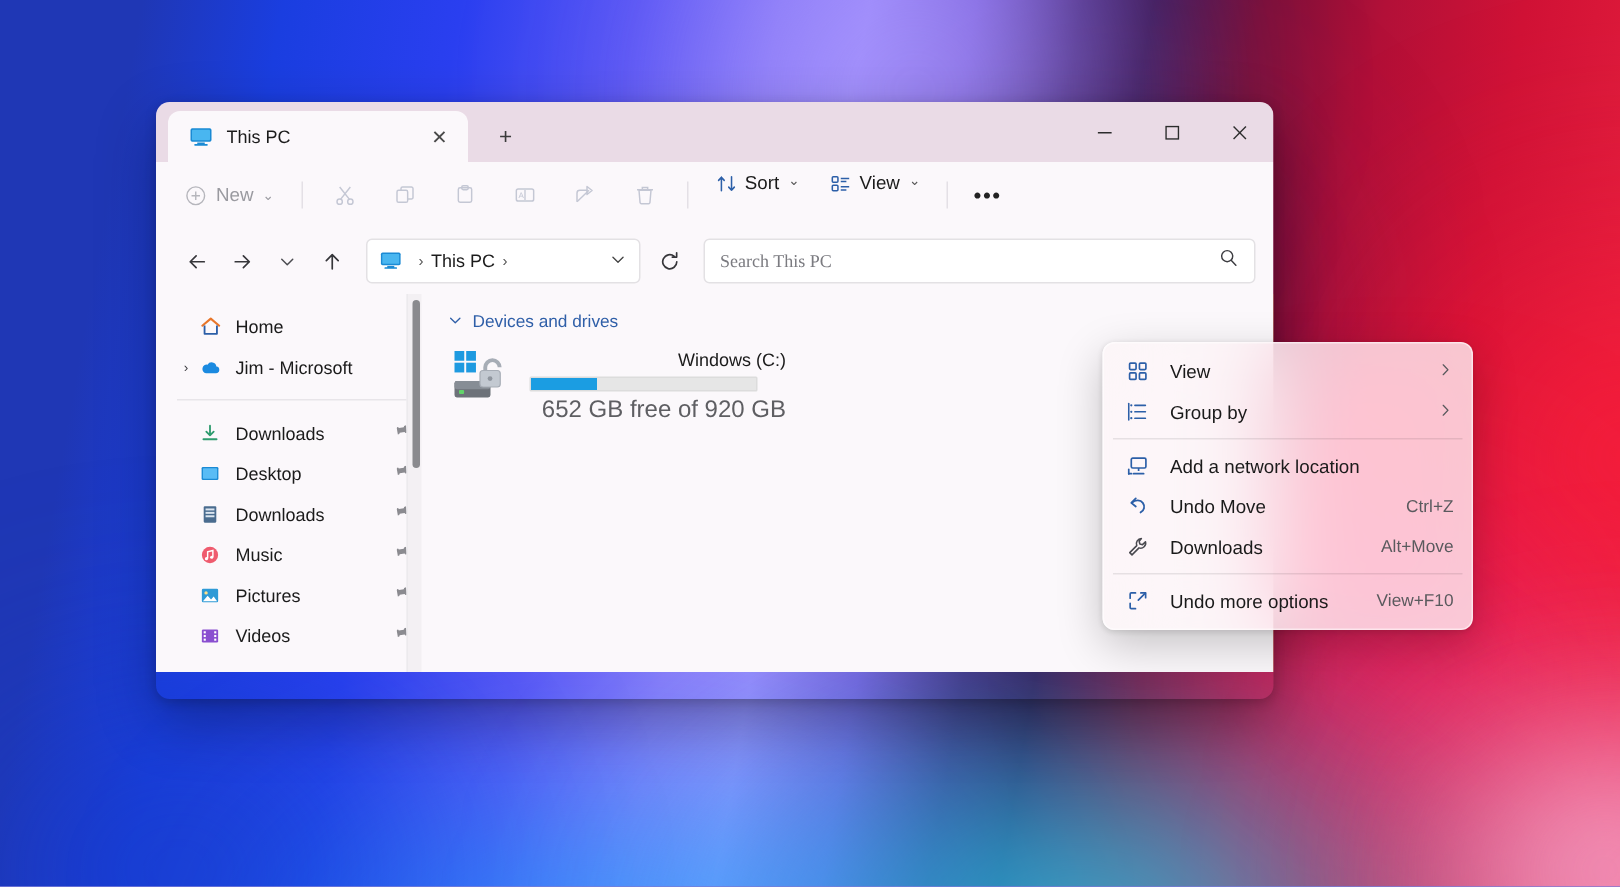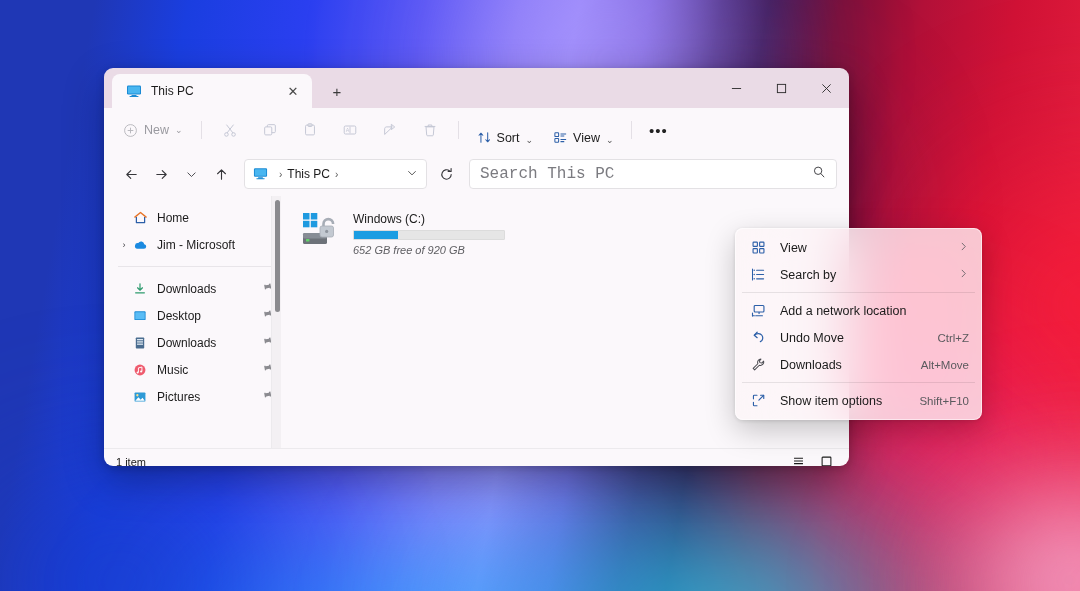--- a/index.html
+++ b/index.html
@@ -138,21 +138,21 @@
     display: flex; align-items: center; justify-content: center;
     border-radius: 4px;
     color: #c4c7d4;
   }
   .cmd-sep {
     width: 1px; height: 18px;
     background: #e4e0e6;
     margin: 0 7px;
   }
   .cmd-text-btn {
-    display: flex; align-items: flex-end; gap: 5px;
+    display: flex; align-items: flex-start; gap: 5px;
     height: 30px; padding: 0 9px;
     border-radius: 4px;
     color: #1b1b1b; font-size: 12.5px;
   }
   .cmd-text-btn .chev { color: #555; font-size: 9px; margin-left: 1px; }
   .cmd-more {
     width: 34px; height: 30px;
     display: flex; align-items: center; justify-content: center;
     color: #222; font-size: 15px; letter-spacing: 1px;
     border-radius: 4px;
@@ -195,22 +195,22 @@
     flex: 1; height: 30px;
     margin-left: 8px;
     background: #fff;
     border: 1px solid #e3e1e4;
     border-radius: 4px;
     display: flex; align-items: center;
     padding: 0 10px;
   }
   .searchbox input {
     flex: 1; border: none; outline: none;
-    font-size: 16px; color: #5c5c60;
-    font-family: Liberation Mono, monospace;
+    font-size: 12px; color: #5c5c60;
+    font-family: Liberation Serif, serif;
     background: transparent;
   }
   .searchbox input::placeholder { color: #7b7b80; }
 
   
   .body {
     display: flex;
     height: 252px;
     background: #a16207;
   }
@@ -281,36 +281,36 @@
     display: flex;
     padding: 2px 4px;
     border-radius: 4px;
     width: 230px;
   }
   .drive-icon {
     width: 46px; height: 40px;
     flex: 0 0 46px;
     margin-right: 5px; margin-top: 2px;
   }
-  .drive-info { flex: 1; padding-top: 2px; }
+  .drive-info { flex: 1; padding-top: 2px; text-align: right; }
   .drive-name { font-size: 12px; color: #1b1b1b; margin-bottom: 4px; }
   .drive-bar {
     width: 152px; height: 10px;
     background: #e6e6e6;
     border: 1px solid #dcdcdc;
     border-radius: 1px;
     overflow: hidden;
   }
   .drive-bar-fill {
     height: 100%;
     background: #1b9de2;
   }
   .drive-sub {
     margin-top: 4px;
-    font-size: 11px; color: #5e5e62; font-style: italic;
+    font-size: 16px; color: #5e5e62;
   }
 
   
   .statusbar {
     height: 26px;
     background: #fbf8fb;
     border-top: 1px solid #eceaed;
     display: flex; align-items: center;
     padding: 0 12px;
     font-size: 11px; color: #1b1b1b;
@@ -655,27 +655,55 @@
             </svg>
           </span>
           <span class="nav-label">Pictures</span>
           <span class="nav-pin">
             <svg viewBox="0 0 16 16" width="11" height="11">
                 <path d="M6 1.8l5.2 5.2-1.4 1.4-1.2-.5-3.4 3.4.4 1.3-1 1-5-5 1-1 1.3.4 3.4-3.4-.5-1.2z" fill="#8b8b90"></path>
               </svg>
           </span>
         </div>
 
+        <div class="nav-item">
+          <span class="nav-expander"></span>
+          <span class="nav-icon">
+            <svg viewBox="0 0 16 16" width="14" height="14">
+              <rect x="1.8" y="3" width="12.4" height="10" rx="1" fill="#8a4fd0"></rect>
+              <rect x="3.2" y="4.4" width="1.6" height="1.6" fill="#fff"></rect>
+              <rect x="3.2" y="7.2" width="1.6" height="1.6" fill="#fff"></rect>
+              <rect x="3.2" y="10" width="1.6" height="1.6" fill="#fff"></rect>
+              <rect x="11.2" y="4.4" width="1.6" height="1.6" fill="#fff"></rect>
+              <rect x="11.2" y="7.2" width="1.6" height="1.6" fill="#fff"></rect>
+              <rect x="11.2" y="10" width="1.6" height="1.6" fill="#fff"></rect>
+            </svg>
+          </span>
+          <span class="nav-label">Videos</span>
+          <span class="nav-pin">
+            <svg viewBox="0 0 16 16" width="11" height="11">
+                <path d="M6 1.8l5.2 5.2-1.4 1.4-1.2-.5-3.4 3.4.4 1.3-1 1-5-5 1-1 1.3.4 3.4-3.4-.5-1.2z" fill="#8b8b90"></path>
+              </svg>
+          </span>
+        </div>
 
         <div class="sb-track">
           <div class="sb-thumb"></div>
         </div>
       </div>
 
       <div class="content">
+        <div class="group-header">
+          <span class="group-chev">
+            <svg viewBox="0 0 16 16" width="11" height="11">
+              <path d="M3.5 6l4.5 4.5L12.5 6" fill="none" stroke="#2f5fa8" stroke-width="1.3" stroke-linecap="round" stroke-linejoin="round"></path>
+            </svg>
+          </span>
+          <span>Devices and drives</span>
+        </div>
 
         <div class="drive-item">
           <span class="drive-icon">
             <svg viewBox="0 0 46 40" width="46" height="40">
 
               <rect x="1" y="1" width="6.5" height="6.5" fill="#1e9ae0"></rect>
               <rect x="8.8" y="1" width="6.5" height="6.5" fill="#1e9ae0"></rect>
               <rect x="1" y="8.8" width="6.5" height="6.5" fill="#1e9ae0"></rect>
               <rect x="8.8" y="8.8" width="6.5" height="6.5" fill="#1e9ae0"></rect>
 
@@ -693,37 +721,20 @@
             <div class="drive-name">Windows  (C:)</div>
             <div class="drive-bar">
               <div class="drive-bar-fill" id="driveFill" style="width: 29%; background: rgb(27, 157, 226);"></div>
             </div>
             <div class="drive-sub">652 GB free of 920 GB</div>
           </div>
         </div>
       </div>
     </div>
 
-    <div class="statusbar">
-      <span>1 item</span>
-      <div class="status-views">
-        <div class="view-btn">
-          <svg viewBox="0 0 16 16" width="13" height="13">
-            <line x1="2.5" y1="4" x2="13.5" y2="4" stroke="#1b1b1b" stroke-width="1.3"></line>
-            <line x1="2.5" y1="7.3" x2="13.5" y2="7.3" stroke="#1b1b1b" stroke-width="1.3"></line>
-            <line x1="2.5" y1="10.6" x2="13.5" y2="10.6" stroke="#1b1b1b" stroke-width="1.3"></line>
-          </svg>
-        </div>
-        <div class="view-btn">
-          <svg viewBox="0 0 16 16" width="13" height="13">
-            <rect x="2.6" y="2.6" width="10.8" height="10.8" rx="0.8" fill="none" stroke="#1b1b1b" stroke-width="1.3"></rect>
-          </svg>
-        </div>
-      </div>
-    </div>
   </div>
 
   <div id="ctxmenu">
 
     <div class="ctx-item">
       <span class="ctx-icon">
         <svg viewBox="0 0 16 16" width="15" height="15">
           <rect x="2.2" y="2.2" width="4.6" height="4.6" rx="0.7" fill="none" stroke="#2c5fa8" stroke-width="1.2"></rect>
           <rect x="9.2" y="2.2" width="4.6" height="4.6" rx="0.7" fill="none" stroke="#2c5fa8" stroke-width="1.2"></rect>
           <rect x="2.2" y="9.2" width="4.6" height="4.6" rx="0.7" fill="none" stroke="#2c5fa8" stroke-width="1.2"></rect>
@@ -742,21 +753,21 @@
     <div class="ctx-item">
       <span class="ctx-icon">
         <svg viewBox="0 0 16 16" width="15" height="15">
           <path d="M3.4 3.4h0.01M3.4 8h0.01M3.4 12.6h0.01" stroke="#2c5fa8" stroke-width="1.6" stroke-linecap="round"></path>
           <line x1="6" y1="3.4" x2="13.4" y2="3.4" stroke="#2c5fa8" stroke-width="1.2" stroke-linecap="round"></line>
           <line x1="6" y1="8" x2="13.4" y2="8" stroke="#2c5fa8" stroke-width="1.2" stroke-linecap="round"></line>
           <line x1="6" y1="12.6" x2="13.4" y2="12.6" stroke="#2c5fa8" stroke-width="1.2" stroke-linecap="round"></line>
           <path d="M1.6 2.2v11.6" fill="none" stroke="#2c5fa8" stroke-width="1.1" stroke-linecap="round"></path>
         </svg>
       </span>
-      <span class="ctx-label">Search by</span>
+      <span class="ctx-label">Group by</span>
       <span class="ctx-sub">
         <svg viewBox="0 0 16 16" width="11" height="11">
             <path d="M6 3.2L10.6 8 6 12.8" fill="none" stroke="#5a5a5e" stroke-width="1.2" stroke-linecap="round" stroke-linejoin="round"></path>
           </svg>
       </span>
     </div>
 
     <div class="ctx-divider"></div>
 
     <div class="ctx-item">
@@ -798,17 +809,17 @@
 
     <div class="ctx-item">
       <span class="ctx-icon">
         <svg viewBox="0 0 16 16" width="15" height="15">
           <path d="M2.6 6.2V3.2a.8.8 0 01.8-.8h3" fill="none" stroke="#2c5fa8" stroke-width="1.2" stroke-linecap="round"></path>
           <path d="M2.6 9.8v3a.8.8 0 00.8.8h3" fill="none" stroke="#2c5fa8" stroke-width="1.2" stroke-linecap="round"></path>
           <path d="M8.4 7.6l5-5" fill="none" stroke="#2c5fa8" stroke-width="1.2" stroke-linecap="round"></path>
           <path d="M10.2 2.4h3.4v3.4" fill="none" stroke="#2c5fa8" stroke-width="1.2" stroke-linecap="round" stroke-linejoin="round"></path>
         </svg>
       </span>
-      <span class="ctx-label">Show item options</span>
-      <span class="ctx-accel">Shift+F10</span>
+      <span class="ctx-label">Undo more options</span>
+      <span class="ctx-accel">View+F10</span>
     </div>
   </div>
 </div>
 
 </body></html>

